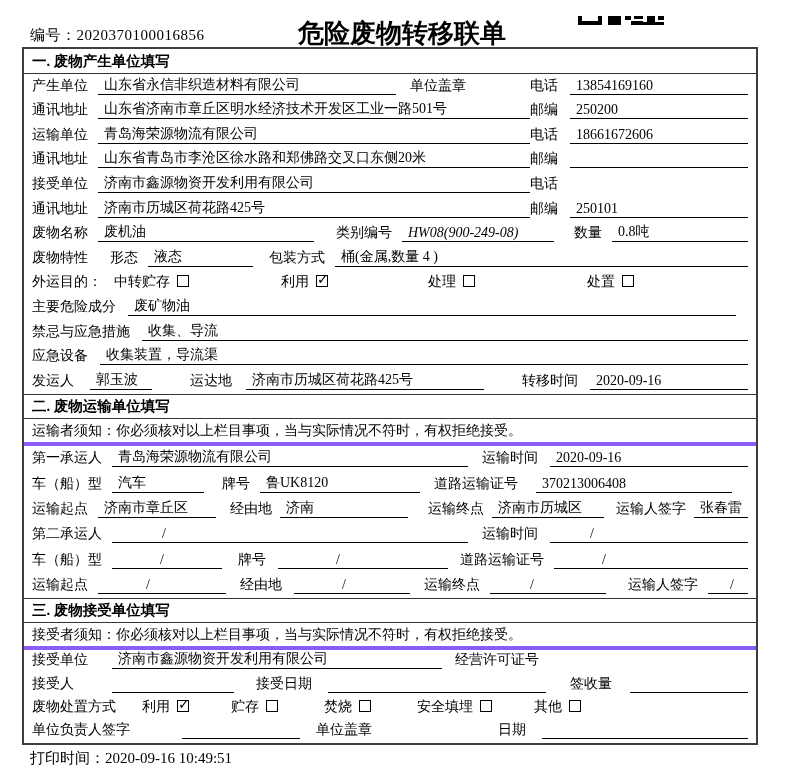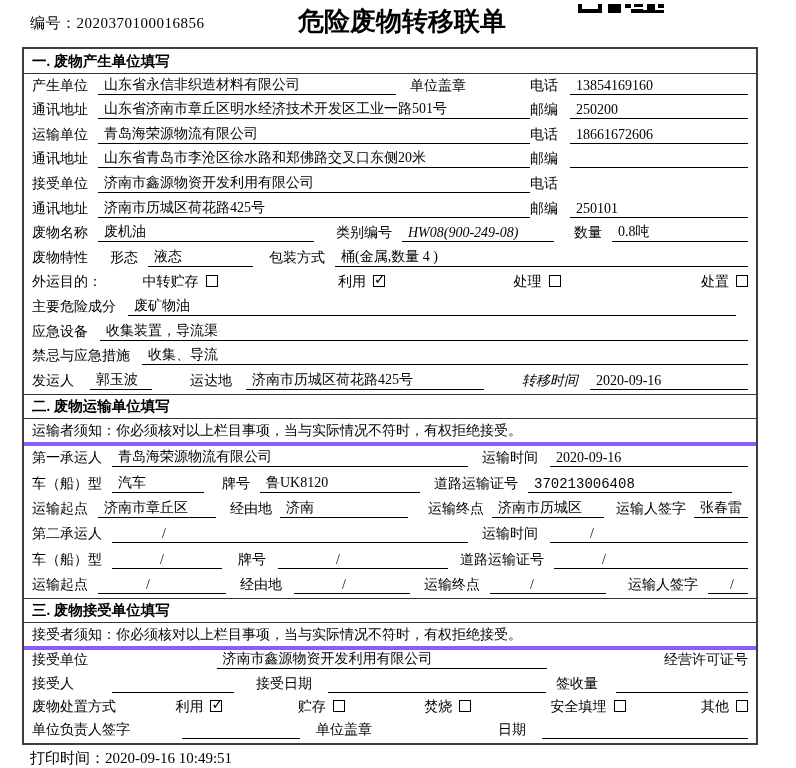--- a/index.html
+++ b/index.html
@@ -2,39 +2,39 @@
 <html lang="zh"><head>
 <meta charset="utf-8">
 <style>
   * { margin:0; padding:0; box-sizing:border-box; }
   html,body { background:#fff; }
   body {
     width:796px; height:768px; overflow:hidden; position:relative;
     font-family:"Liberation Serif","DejaVu Serif",serif;
     color:#000; font-size:14px;
   }
-  .doc-head { position:absolute; top:4px; left:0; width:712px; height:47px; }
+  .doc-head { position:absolute; top:16px; left:0; width:712px; height:47px; }
   .doc-number { position:absolute; left:30px; top:10px; font-size:15px; letter-spacing:.5px; }
   .doc-title { position:absolute; left:calc(50% + 46px); transform:translateX(-50%); top:0px;
                font-size:26px; font-weight:bold; white-space:nowrap; }
   .qr-frag { position:absolute; left:578px; top:0; }
 
   .form { position:absolute; top:47px; left:22px; width:736px; height:698px;
           border:2px solid #3f3f3f; display:flex; flex-direction:column; }
   .sec-header { font-weight:bold; font-size:14.5px; height:25px; flex:none;
                 display:flex; align-items:center; padding:0 8px;
                 border-bottom:1.5px solid #333; }
   .bt { border-top:1.5px solid #333; }
   .notice { height:27px; flex:none; display:flex; align-items:center; padding:0 8px;
             border-bottom:4px solid #8b5cf6; }
   .sec-body { display:flex; flex-direction:column; }
   #s1-body { height:320px; flex:none; }
   #s2-body { height:152px; flex:none; }
   #s3-body { flex:1; }
-  .row { flex:1; display:flex; align-items:flex-end; padding:0 8px 4px 8px; min-width:0;justify-content:space-between; }
+  .row { flex:1; display:flex; align-items:flex-end; padding:0 8px 4px 8px; min-width:0; }
   .lbl { white-space:nowrap; }
   .u { border-bottom:1px solid #000; padding:0 2px 0 6px; white-space:nowrap;
        min-height:17px; overflow:hidden; }
   .fill { flex:1; }
   .right { width:218px; margin-left:auto; display:flex; align-items:flex-end; flex:none; }
   .right .u { flex:1; margin-left:12px; }
   .cb { width:12px; height:12px; border:1px solid #000; display:inline-block;
         margin-left:7px; position:relative; top:-1px; flex:none; }
   .cb.checked::after { content:"\2713"; position:absolute; left:0px; top:-5px;
         font-size:14px; font-weight:bold; font-family:"DejaVu Sans",sans-serif; }
@@ -147,53 +147,53 @@
       <span class="opt" style="margin-left:112px;">
           <span class="lbl">处置</span>
           <span class="cb"></span>
         </span>
     </div>
     <div class="row">
       <span class="lbl">主要危险成分</span>
       <span class="u fill" style="margin-left:12px;margin-right:12px;">废矿物油</span>
     </div>
     <div class="row">
+      <span class="lbl">禁忌与应急措施</span>
+      <span class="u fill" style="margin-left:12px;">收集、导流</span>
+    </div>
+    <div class="row">
       <span class="lbl">应急设备</span>
       <span class="u fill" style="margin-left:12px;">收集装置，导流渠</span>
-    </div>
-    <div class="row">
-      <span class="lbl">禁忌与应急措施</span>
-      <span class="u fill" style="margin-left:12px;">收集、导流</span>
     </div>
     <div class="row">
       <span class="lbl">发运人</span>
       <span class="u" style="width:62px;margin-left:16px;">郭玉波</span>
       <span class="lbl" style="margin-left:38px;">运达地</span>
       <span class="u" style="width:238px;margin-left:14px;">济南市历城区荷花路425号</span>
-      <span class="lbl" style="margin-left:38px;font-style:italic;">转移时间</span>
+      <span class="lbl" style="margin-left:38px;">转移时间</span>
       <span class="u fill" style="margin-left:12px;">2020-09-16</span>
     </div>
   </div>
 
   <div class="sec-header bt">二. 废物运输单位填写</div>
   <div class="notice">运输者须知：你必须核对以上栏目事项，当与实际情况不符时，有权拒绝接受。</div>
   <div class="sec-body" id="s2-body">
     <div class="row">
       <span class="lbl">第一承运人</span>
       <span class="u" style="width:356px;margin-left:10px;">青岛海荣源物流有限公司</span>
       <span class="lbl" style="margin-left:14px;">运输时间</span>
       <span class="u fill" style="margin-left:12px;">2020-09-16</span>
     </div>
     <div class="row">
       <span class="lbl">车（船）型</span>
       <span class="u" style="width:92px;margin-left:10px;">汽车</span>
       <span class="lbl" style="margin-left:18px;">牌号</span>
       <span class="u" style="width:160px;margin-left:10px;">鲁UK8120</span>
       <span class="lbl" style="margin-left:14px;">道路运输证号</span>
-      <span class="u fill" style="margin-left:10px;margin-right:16px;font-family:Liberation Mono, monospace;">370213006408</span>
+      <span class="u fill" style="margin-left:18px;margin-right:16px;">370213006408</span>
     </div>
     <div class="row">
       <span class="lbl">运输起点</span>
       <span class="u" style="width:118px;margin-left:10px;">济南市章丘区</span>
       <span class="lbl" style="margin-left:14px;">经由地</span>
       <span class="u" style="width:128px;margin-left:8px;">济南</span>
       <span class="lbl" style="margin-left:20px;">运输终点</span>
       <span class="u" style="width:112px;margin-left:8px;">济南市历城区</span>
       <span class="lbl" style="margin-left:12px;">运输人签字</span>
       <span class="u fill" style="margin-left:8px;">张春雷</span>
@@ -230,21 +230,21 @@
     <div class="row">
       <span class="lbl">接受单位</span>
       <span class="u" style="width:330px;margin-left:24px;">济南市鑫源物资开发利用有限公司</span>
       <span class="lbl" style="margin-left:13px;">经营许可证号</span>
     </div>
     <div class="row">
       <span class="lbl">接受人</span>
       <span class="u" style="width:122px;margin-left:38px;"></span>
       <span class="lbl" style="margin-left:22px;">接受日期</span>
       <span class="u" style="width:218px;margin-left:16px;"></span>
-      <span class="lbl" style="margin-left:10px;">签收量</span>
+      <span class="lbl" style="margin-left:24px;">签收量</span>
       <span class="u fill" style="margin-left:18px;"></span>
     </div>
     <div class="row">
       <span class="lbl">废物处置方式</span>
       <span class="opt" style="margin-left:26px;">
           <span class="lbl">利用</span>
           <span class="cb checked"></span>
         </span>
       <span class="opt" style="margin-left:42px;">
           <span class="lbl">贮存</span>

